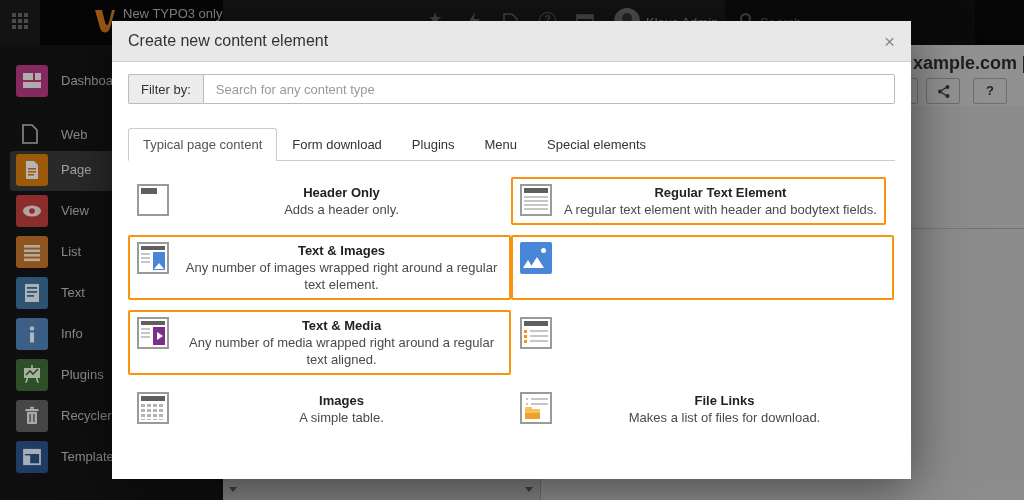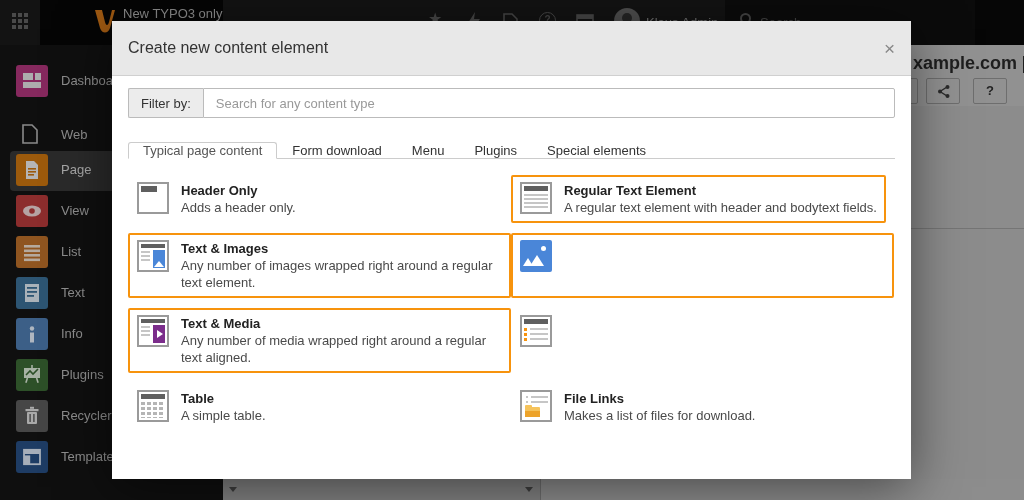--- a/index.html
+++ b/index.html
@@ -47,38 +47,38 @@
   .divline{position:absolute;left:911px;top:228px;width:113px;height:1px;background:#757575;}
 
   .bottombar{position:absolute;left:223px;top:479px;width:801px;height:21px;background:#828282;}
   .bb-right{position:absolute;left:318px;top:0;width:483px;height:21px;background:#8d8d8d;}
   .bb-div{position:absolute;left:317px;top:0;width:1px;height:21px;background:#6e6e6e;}
   .caret{position:absolute;width:0;height:0;border-left:4px solid transparent;border-right:4px solid transparent;border-top:5px solid #3f3f3f;}
 
   
   .modal{position:absolute;left:112px;top:21px;width:799px;height:458px;background:#fff;z-index:10;
     box-shadow:0 8px 50px rgba(0,0,0,.5);}
-  .modal-header{height:55px;background:#e8e8e8;border-bottom:1px solid #d0d0d0;display:flex;align-items:center;
+  .modal-header{height:41px;background:#e8e8e8;border-bottom:1px solid #d0d0d0;display:flex;align-items:center;
     padding:0 16px;box-sizing:border-box;}
   .modal-title{flex:1;font-size:16px;color:#333;}
   .modal-close{color:#888;font-size:19px;line-height:1;cursor:pointer;}
   .modal-body{padding:12px 16px;}
 
   .filtergroup{display:flex;height:30px;}
   .addon{display:flex;align-items:center;padding:0 12px;background:#ececec;border:1px solid #bbb;border-right:none;
     border-radius:2px 0 0 2px;font-size:13px;color:#333;}
   .filterinput{flex:1;border:1px solid #bbb;border-radius:0 2px 2px 0;padding:0 12px;font-size:13px;color:#333;
     font-family:"Liberation Sans",sans-serif;outline:none;}
   .filterinput::placeholder{color:#999;}
 
   .tabs{display:flex;border-bottom:1px solid #ccc;margin-top:24px;list-style:none;padding:0;}
-  .tab{padding:0 14px;font-size:13px;color:#333;border:1px solid transparent;margin-bottom:-1px;cursor:pointer;white-space:nowrap;}
+  .tab{padding:8px 14px;font-size:13px;color:#333;border:1px solid transparent;margin-bottom:-1px;cursor:pointer;white-space:nowrap;}
   .tab.active{background:#fff;border-color:#ccc #ccc #fff;border-radius:3px 3px 0 0;color:#555;}
 
-  .grid{display:flex;flex-wrap:wrap;margin-top:8px;}
+  .grid{display:flex;flex-wrap:wrap;margin-top:8px;text-align:center;}
   .cell{display:flex;width:383px;box-sizing:border-box;padding:5px 7px;border:2px solid transparent;border-radius:2px;
     margin-bottom:10px;cursor:pointer;align-items:flex-start;}
   .cell.hl{border-color:#f7930d;}
   .cell.fit{width:fit-content;max-width:398px;}
   .txt{flex:1;min-width:0;}
   .t{display:block;font-size:13px;font-weight:bold;color:#222;line-height:17px;}
   .d{display:block;font-size:13px;color:#4a4a4a;line-height:17px;}
   .cell.hovered .t,.cell.hovered .d{text-decoration:underline;}
 
   .micon{position:relative;width:32px;height:32px;box-sizing:border-box;background:#fff;border:2px solid #9a9a9a;
@@ -289,22 +289,22 @@
     <div class="modal-body">
 
       <div class="filtergroup">
         <span class="addon">Filter by:</span>
         <input class="filterinput" type="text" placeholder="Search for any content type" style="">
       </div>
 
       <ul class="tabs">
         <li class="tab active">Typical page content</li>
         <li class="tab">Form download</li>
+        <li class="tab">Plugins</li>
         <li class="tab">Menu</li>
-        <li class="tab">Plugins</li>
         <li class="tab">Special elements</li>
       </ul>
 
       <div class="grid">
 
         <div class="cell">
           <span class="micon">
             <i class="p" style="top:2px;left:2px;width:16px;height:6px;background:#5f5f5f"></i>
           </span>
           <span class="txt">
@@ -381,21 +381,21 @@
           </span>
         </div>
 
         <div class="cell">
           <span class="micon">
             <i class="p" style="top:2px;left:2px;right:2px;height:5px;background:#5f5f5f"></i>
             <i class="p" style="top:10px;left:2px;right:2px;bottom:2px;
                background-image:repeating-linear-gradient(to right,transparent 0 4px,#fff 4px 6px),repeating-linear-gradient(to bottom,#b5b5b5 0 3px,#fff 3px 5px)"></i>
           </span>
           <span class="txt">
-            <span class="t">Table</span>
+            <span class="t">Images</span>
             <span class="d">A simple table.</span>
           </span>
         </div>
 
         <div class="cell">
           <span class="micon">
             <i class="p" style="top:4px;left:4px;width:2px;height:2px;background:#c6c6c6"></i>
             <i class="p" style="top:4px;left:9px;right:2px;height:2px;background:#c6c6c6"></i>
             <i class="p" style="top:9px;left:4px;width:2px;height:2px;background:#c6c6c6"></i>
             <i class="p" style="top:9px;left:9px;right:2px;height:2px;background:#c6c6c6"></i>

